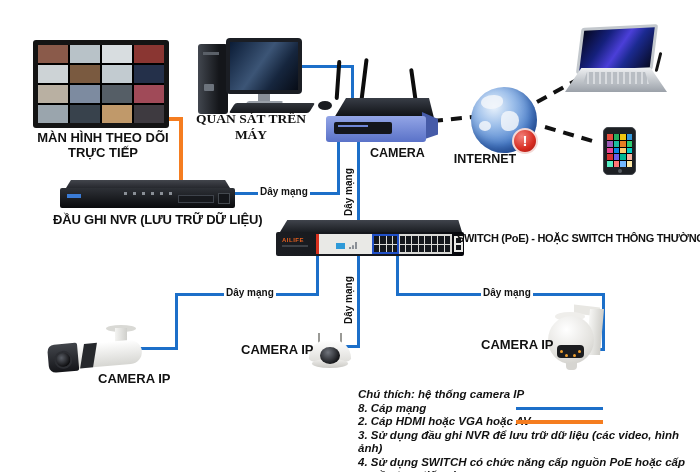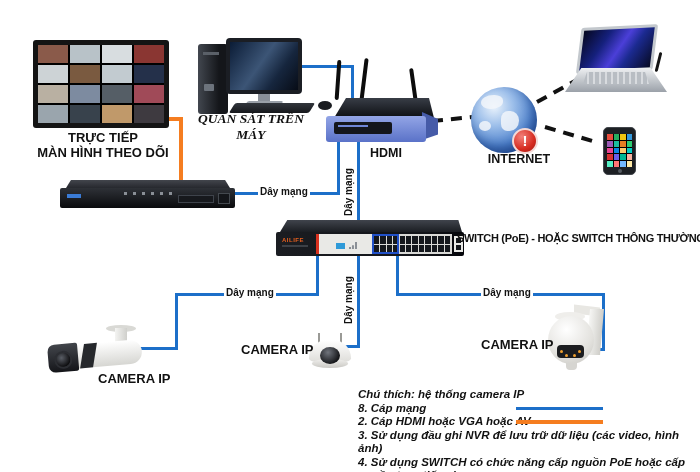--- a/index.html
+++ b/index.html
@@ -9,21 +9,21 @@
     --net:#1c6fc9;--vid:#f57d20;
   }
   
   .seg{position:absolute;background:var(--net);}
   .seg.video{background:var(--vid);}
   .cable-label{position:absolute;font-size:10px;font-weight:bold;background:#fff;padding:0 2px;white-space:nowrap;line-height:12px;}
   .cable-label.vert{writing-mode:vertical-rl;transform:rotate(180deg);padding:2px 0;line-height:11px;}
   
   .dev-label{position:absolute;font-weight:bold;font-size:13px;line-height:15px;white-space:nowrap;}
   .dev-label.center{text-align:center;}
-  .serif{font-family:"Liberation Serif","DejaVu Serif",serif;font-size:13.5px;font-style:italic;}
+  .serif{font-family:"Liberation Serif","DejaVu Serif",serif;font-size:13.5px;}
   
   .monitor-frame{position:absolute;left:33px;top:40px;width:136px;height:88px;background:#141414;border-radius:3px;padding:5px;box-sizing:border-box;}
   .monitor-grid{width:100%;height:100%;display:grid;grid-template-columns:repeat(4,1fr);grid-template-rows:repeat(4,1fr);gap:2px;background:#000;}
   .monitor-grid div{width:100%;height:100%;}
   
   .pc-tower{position:absolute;left:198px;top:44px;width:30px;height:70px;background:linear-gradient(90deg,#42474f,#14161a 70%);border-radius:3px;}
   .pc-tower:before{content:"";position:absolute;left:5px;top:8px;width:16px;height:3px;background:#5a6068;}
   .pc-tower:after{content:"";position:absolute;left:6px;top:40px;width:10px;height:7px;background:#6c737c;border-radius:1px;}
   .pc-monitor{position:absolute;left:226px;top:38px;width:76px;height:56px;background:#1b1e24;border-radius:4px;padding:4px;box-sizing:border-box;}
   .pc-screen{width:100%;height:100%;background:linear-gradient(125deg,#0b1c36 0%,#3c5576 45%,#16263e 70%,#070c16 100%);}
@@ -168,22 +168,22 @@
         <div style="background: rgb(125, 139, 160);"></div>
         <div style="background: rgb(85, 94, 102);"></div>
         <div style="background: rgb(160, 74, 88);"></div>
         <div style="background: rgb(154, 165, 173);"></div>
         <div style="background: rgb(56, 66, 76);"></div>
         <div style="background: rgb(192, 153, 106);"></div>
         <div style="background: rgb(62, 58, 64);"></div>
       </div>
   </div>
   <div class="dev-label center" style="left:18px;top:130px;width:170px;">
+    <div>MÀN HÌNH THEO DÕI</div>
     <div>TRỰC TIẾP</div>
-    <div>MÀN HÌNH THEO DÕI</div>
   </div>
 
   <div class="pc-tower"></div>
   <div class="pc-monitor">
       <div class="pc-screen"></div>
     </div>
   <div class="pc-stand"></div>
   <div class="pc-base"></div>
   <div class="pc-keyboard"></div>
   <div class="pc-mouse"></div>
@@ -194,29 +194,29 @@
   <div class="modem">
     <div class="ant" style="left:12px;top:2px;height:40px;transform:rotate(4deg);"></div>
     <div class="ant" style="left:38px;top:0;height:44px;transform:rotate(7deg);"></div>
     <div class="ant" style="left:88px;top:10px;height:42px;transform:rotate(-8deg);"></div>
     <div class="modem-top"></div>
     <div class="modem-side"></div>
     <div class="modem-front">
       <div class="modem-panel"></div>
     </div>
   </div>
-  <div class="dev-label" style="left:370px;top:146px;font-size:12.5px;">HDMI</div>
+  <div class="dev-label" style="left:370px;top:146px;font-size:12.5px;">CAMERA</div>
 
   <div class="globe">
     <div class="land" style="left:10px;top:8px;width:22px;height:14px;border-radius:60% 40% 55% 45%;"></div>
     <div class="land" style="left:30px;top:24px;width:18px;height:20px;border-radius:45% 55% 60% 40%;"></div>
     <div class="land" style="left:8px;top:34px;width:12px;height:10px;border-radius:50%;"></div>
   </div>
   <div class="badge">!</div>
-  <div class="dev-label center" style="left:474px;top:152px;width:90px;font-size:12.5px;">INTERNET</div>
+  <div class="dev-label center" style="left:440px;top:152px;width:90px;font-size:12.5px;">INTERNET</div>
 
   <div class="laptop">
     <div class="laptop-screen">
         <div class="laptop-screen-in"></div>
       </div>
     <div class="laptop-ant"></div>
     <div class="laptop-deck"></div>
   </div>
 
   <div class="phone">
@@ -247,20 +247,21 @@
 
   <div class="nvr">
     <div class="nvr-top"></div>
     <div class="nvr-front">
       <div class="nvr-logo"></div>
       <div class="nvr-btns"></div>
       <div class="nvr-disp"></div>
       <div class="nvr-usb"></div>
     </div>
   </div>
+  <div class="dev-label" style="left:53px;top:212px;letter-spacing:-0.2px;">ĐẦU GHI NVR (LƯU TRỮ DỮ LIỆU)</div>
 
   <div class="switch">
     <div class="switch-top"></div>
     <div class="switch-front">
       <div class="sw-brand">AILIFE</div>
       <div class="sw-brand-sub"></div>
       <div class="sw-red"></div>
       <div class="sw-white">
         <div class="sw-chip"></div>
         <div class="sw-sig"></div>

